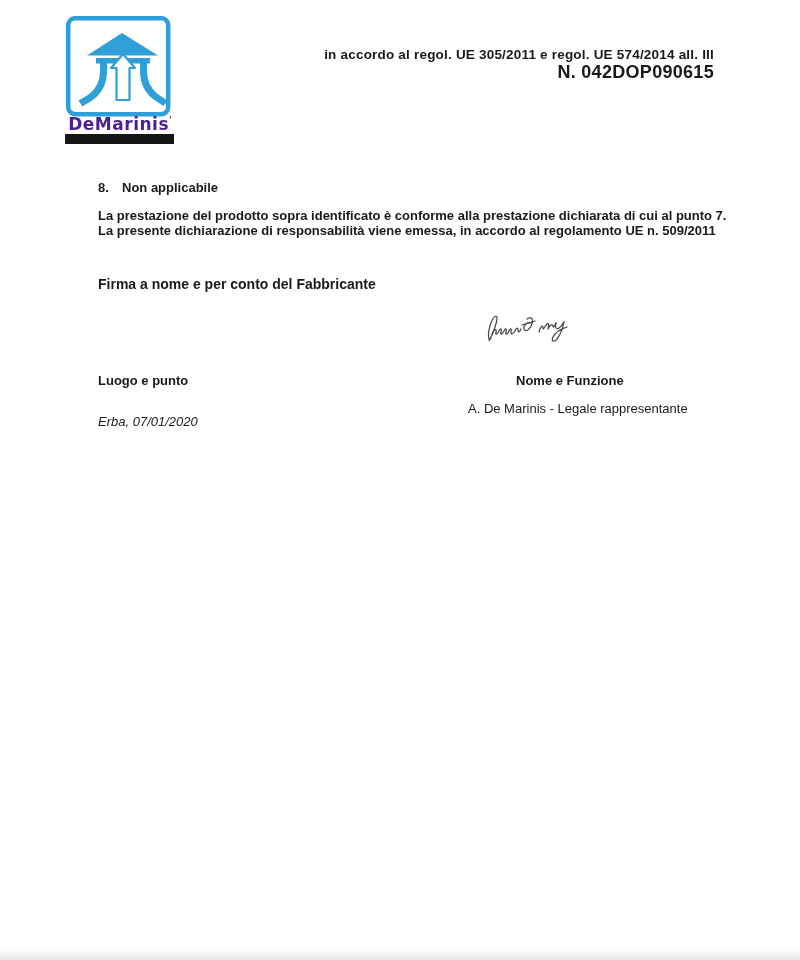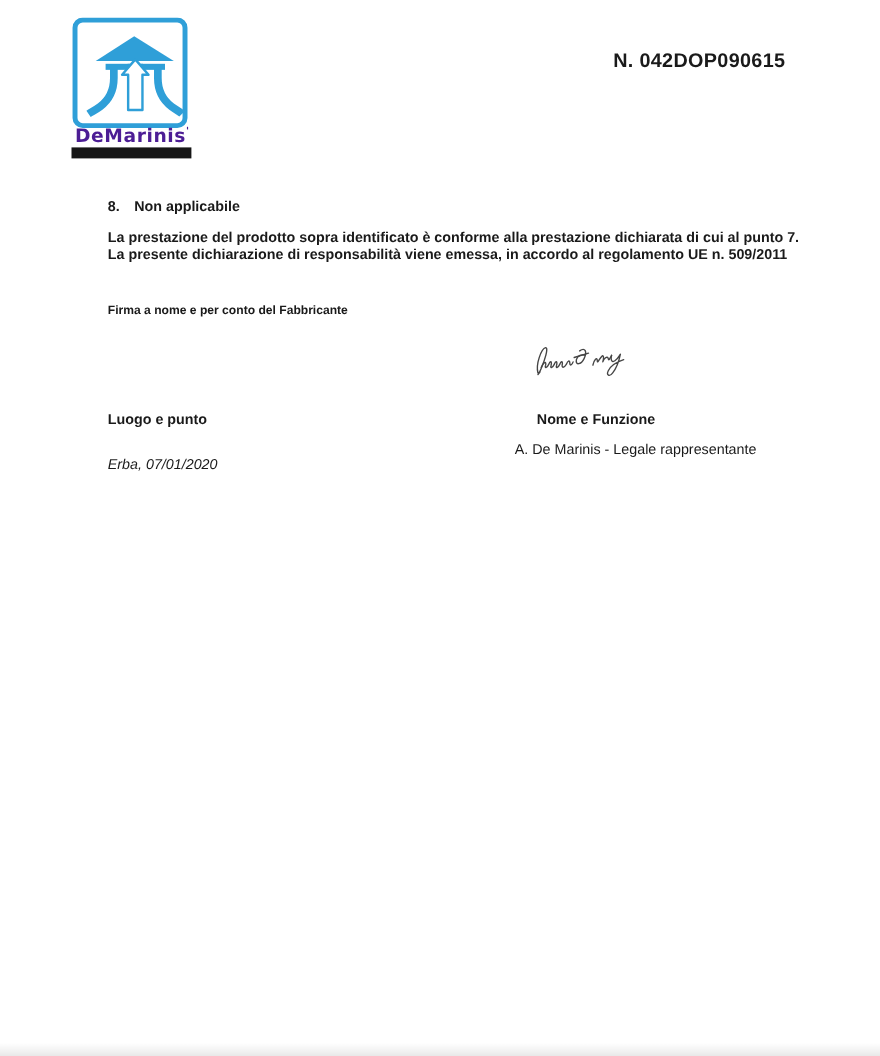--- a/index.html
+++ b/index.html
@@ -54,30 +54,30 @@
     white-space: nowrap;
   }
   .item-number { display: inline-block; width: 24px; }
   .paragraph {
     left: 98px; top: 208px;
     font-size: 13px; font-weight: bold; line-height: 15.3px;
     white-space: nowrap;
   }
   .signature-caption {
     left: 98px; top: 276px;
-    font-size: 11px; font-weight: bold;
+    font-size: 14px; font-weight: bold;
     white-space: nowrap;
   }
   .signature { left: 483px; top: 306px; }
 
   
   .footer-label { font-size: 13px; font-weight: bold; white-space: nowrap; }
   .footer-value { font-size: 13px; font-weight: normal; white-space: nowrap; }
   .place-label { left: 98px;  top: 373px; }
-  .name-label  { left: 488px; top: 373px; }
+  .name-label  { left: 516px; top: 373px; }
   .place-value { left: 98px;  top: 414px; font-style: italic; }
   .name-value  { left: 430px; top: 401px; margin-left: 38px; }
 
   
   .page-bottom-shadow {
     left: 0; bottom: 0; width: 100%; height: 12px;
     background: linear-gradient(to bottom, rgba(0,0,0,0) 0%, rgba(0,0,0,0.05) 60%, rgba(0,0,0,0.09) 100%);
   }
 </style>
 </head>
@@ -97,20 +97,21 @@
 
   <path d="M38.5,44 L38.5,55 C38.5,67 34,75 26,81 C22,84 18.5,85.5 15.5,87.5" fill="none" stroke="#2F9FD8" stroke-width="7"></path>
   <path d="M78.5,44 L78.5,55 C78.5,67 83,75 91,81 C95,84 98.5,85.5 100.5,87.5" fill="none" stroke="#2F9FD8" stroke-width="7"></path>
 
   <path d="M58,38 L70,52 L64.5,52 L64.5,84 L51.5,84 L51.5,52 L46,52 Z" fill="#ffffff" stroke="#2F9FD8" stroke-width="2.2" stroke-linejoin="round"></path>
 </svg>
 <div class="abs logo-wordmark"><span>DeMarinis</span><span class="logo-mark">'</span></div>
 <div class="abs logo-bar"></div>
 
 <div class="abs header-block">
+  <div class="doc-subtitle">in accordo al regol. UE 305/2011 e regol. UE 574/2014 all. III</div>
   <div class="doc-number">N. 042DOP090615</div>
 </div>
 
 <div class="abs item-row">
   <span class="item-number">8.</span><span>Non applicabile</span>
 </div>
 
 <div class="abs paragraph">
   <div>La prestazione del prodotto sopra identificato è conforme alla prestazione dichiarata di cui al punto 7.</div>
   <div>La presente dichiarazione di responsabilità viene emessa, in accordo al regolamento UE n. 509/2011</div>

